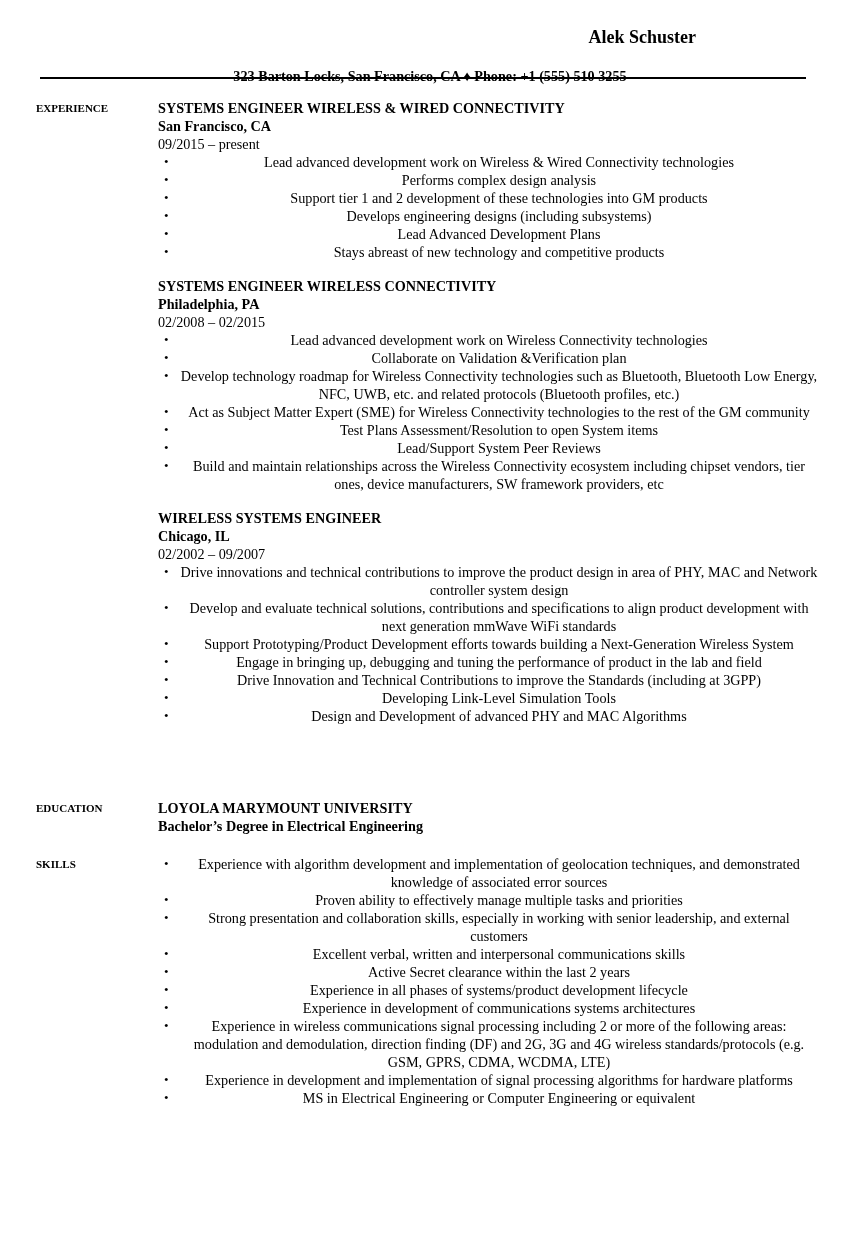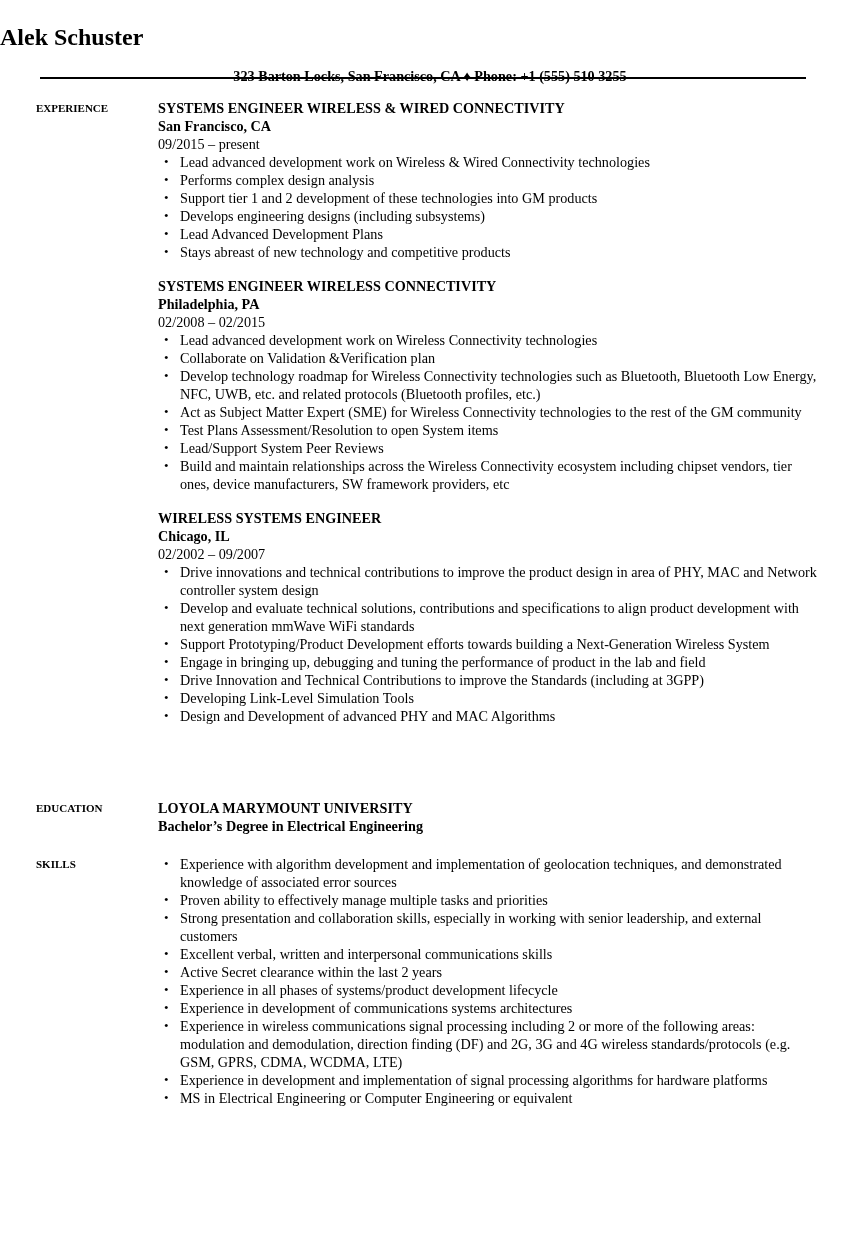--- a/index.html
+++ b/index.html
@@ -3,41 +3,41 @@
 <meta charset="utf-8">
 <style>
   html, body { margin: 0; padding: 0; background: #ffffff; }
   body {
     width: 860px; height: 1240px; position: relative; overflow: hidden;
     font-family: "Liberation Serif", "DejaVu Serif", serif;
     color: #000; font-size: 14.2px; line-height: 18px;
   }
   .header { position: absolute; left: 0; top: 0; width: 860px; }
   .name {
-    position: absolute; top: 26px; left: 0; width: 696px; text-align: left;
-    font-weight: bold; font-size: 24px; line-height: 22px;
+    position: absolute; top: 26px; left: 0; width: 696px; text-align: right;
+    font-weight: bold; font-size: 18px; line-height: 22px;
   }
   .contact {
     position: absolute; top: 67px; left: 0; width: 860px; text-align: center;
     font-weight: bold; font-size: 14.2px; line-height: 18px;
   }
   .rule {
     position: absolute; top: 77px; left: 40px; width: 766px; height: 0;
     border-top: 2px solid #000;
   }
   .section { position: absolute; left: 0; width: 860px; }
   .section-label {
     position: absolute; left: 36px; top: 0; font-weight: bold; font-size: 11px;
   }
   .section-body { position: absolute; left: 158px; top: 0; width: 660px; }
   .job { margin-bottom: 16px; }
   .job-title { font-weight: bold; font-size: 14.2px; }
   .job-loc { font-weight: bold; }
   ul { margin: 0; padding: 0; list-style: none; }
-  li { position: relative; padding-left: 22px; }
+  li { position: relative; padding-left: 22px; text-align: center; }
   li::before {
     content: "\2022"; position: absolute; left: 6px; top: 0; font-size: 13px;
   }
   .edu-school { font-weight: bold; }
   .edu-degree { font-weight: bold; }
 </style>
 </head>
 <body>
 
 <div class="header">

